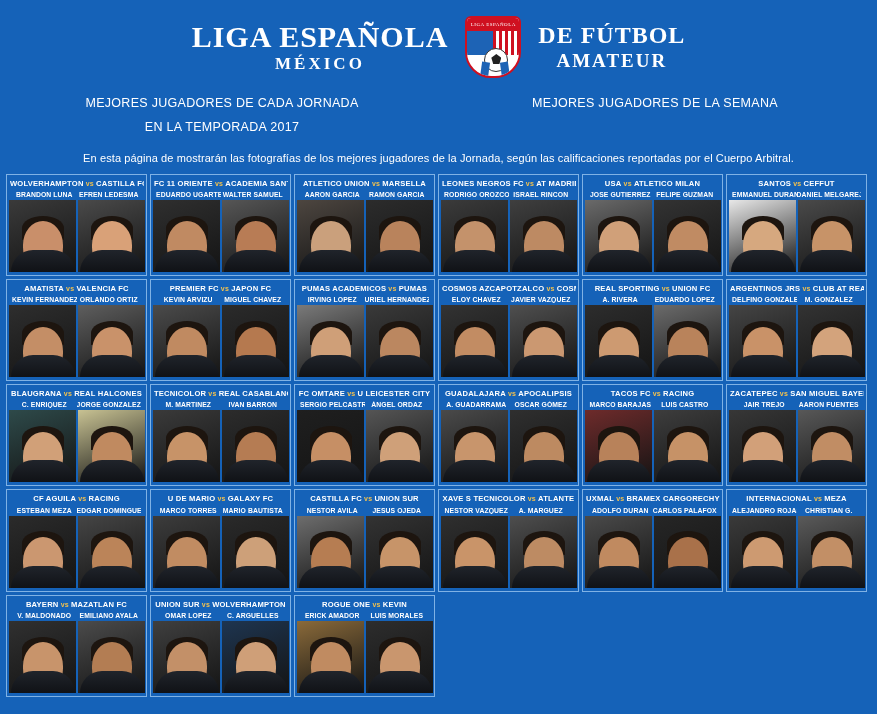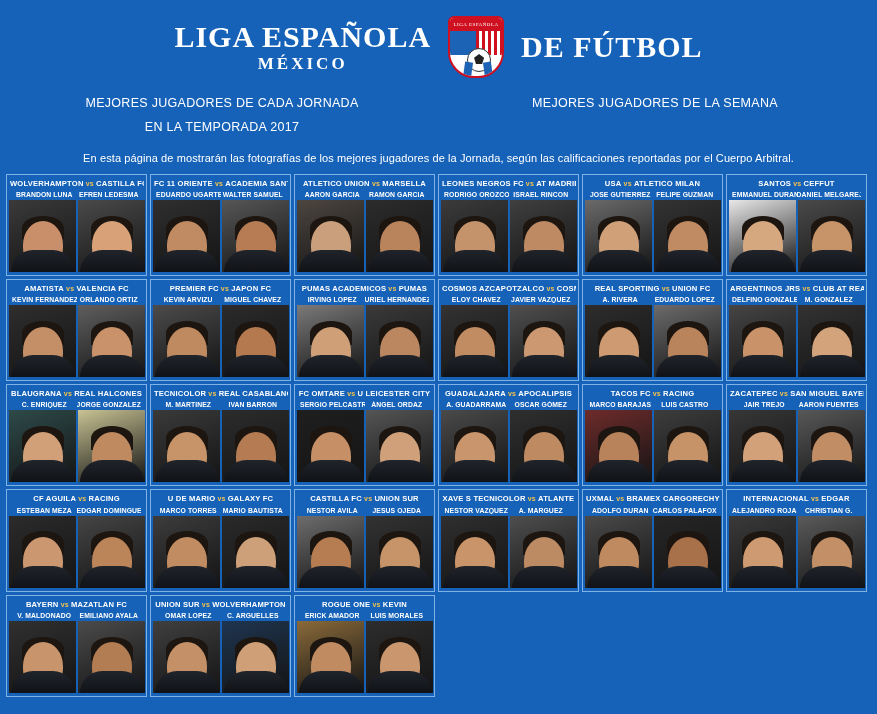--- a/index.html
+++ b/index.html
@@ -23,21 +23,21 @@
   .title-main{
     font-family:"Liberation Serif", serif;
     font-size:30px;font-weight:bold;letter-spacing:1px;
     color:#ffffff;
   }
   .title-sub{
     font-family:"Liberation Serif", serif;
     font-size:17px;font-weight:bold;letter-spacing:3px;
     color:#ffffff;margin-top:2px;
   }
-  .title-right .title-main{font-size:30px;text-align:center;}
+  .title-right .title-main{font-size:24px;text-align:center;}
   .title-right .title-sub{font-size:19px;letter-spacing:2px;}
 
   .crest{
     width:62px;height:70px;position:relative;flex:0 0 auto;
     margin:0 4px;
   }
   .crest .shield{
     position:absolute;left:3px;top:4px;width:56px;height:62px;
     background:#ffffff;
     border:2px solid #cf1020;
@@ -153,20 +153,21 @@
         <div class="quad q2"></div>
         <div class="stripes"></div>
         <div class="ball"></div>
         <div class="leg legL"></div>
         <div class="leg legR"></div>
       </div>
     </div>
 
     <div class="title-right">
       <div class="title-main">DE FÚTBOL</div>
+      <div class="title-sub">AMATEUR</div>
     </div>
   </div>
 
   <div class="subheads">
     <div class="subhead">
       <div>MEJORES JUGADORES DE CADA JORNADA</div>
       <div>EN LA TEMPORADA 2017</div>
     </div>
     <div class="subhead">
       <div>MEJORES JUGADORES DE LA SEMANA</div>
@@ -653,21 +654,21 @@
           </div>
           <div class="photo">
             <div class="bg" style="background:linear-gradient(160deg,#262626 0%, #141414 100%)"></div>
             <div class="hair"></div>
             <div class="head" style="background:#a9714a"></div>
             <div class="body" style="background:linear-gradient(180deg,#20242b,#101216)"></div>
           </div>
         </div>
       </div>
       <div class="card">
-        <div class="match"><span>INTERNACIONAL</span><span class="vs"> vs </span><span>EDGAR</span></div>
+        <div class="match"><span>INTERNACIONAL</span><span class="vs"> vs </span><span>MEZA</span></div>
         <div class="names">
           <span>ALEJANDRO ROJAS</span>
           <span>CHRISTIAN G.</span>
         </div>
         <div class="photos">
           <div class="photo">
             <div class="bg" style="background:linear-gradient(160deg,#3a3a3a 0%, #141414 100%)"></div>
             <div class="hair"></div>
             <div class="head" style="background:#cd9a71"></div>
             <div class="body" style="background:linear-gradient(180deg,#20242b,#101216)"></div>

